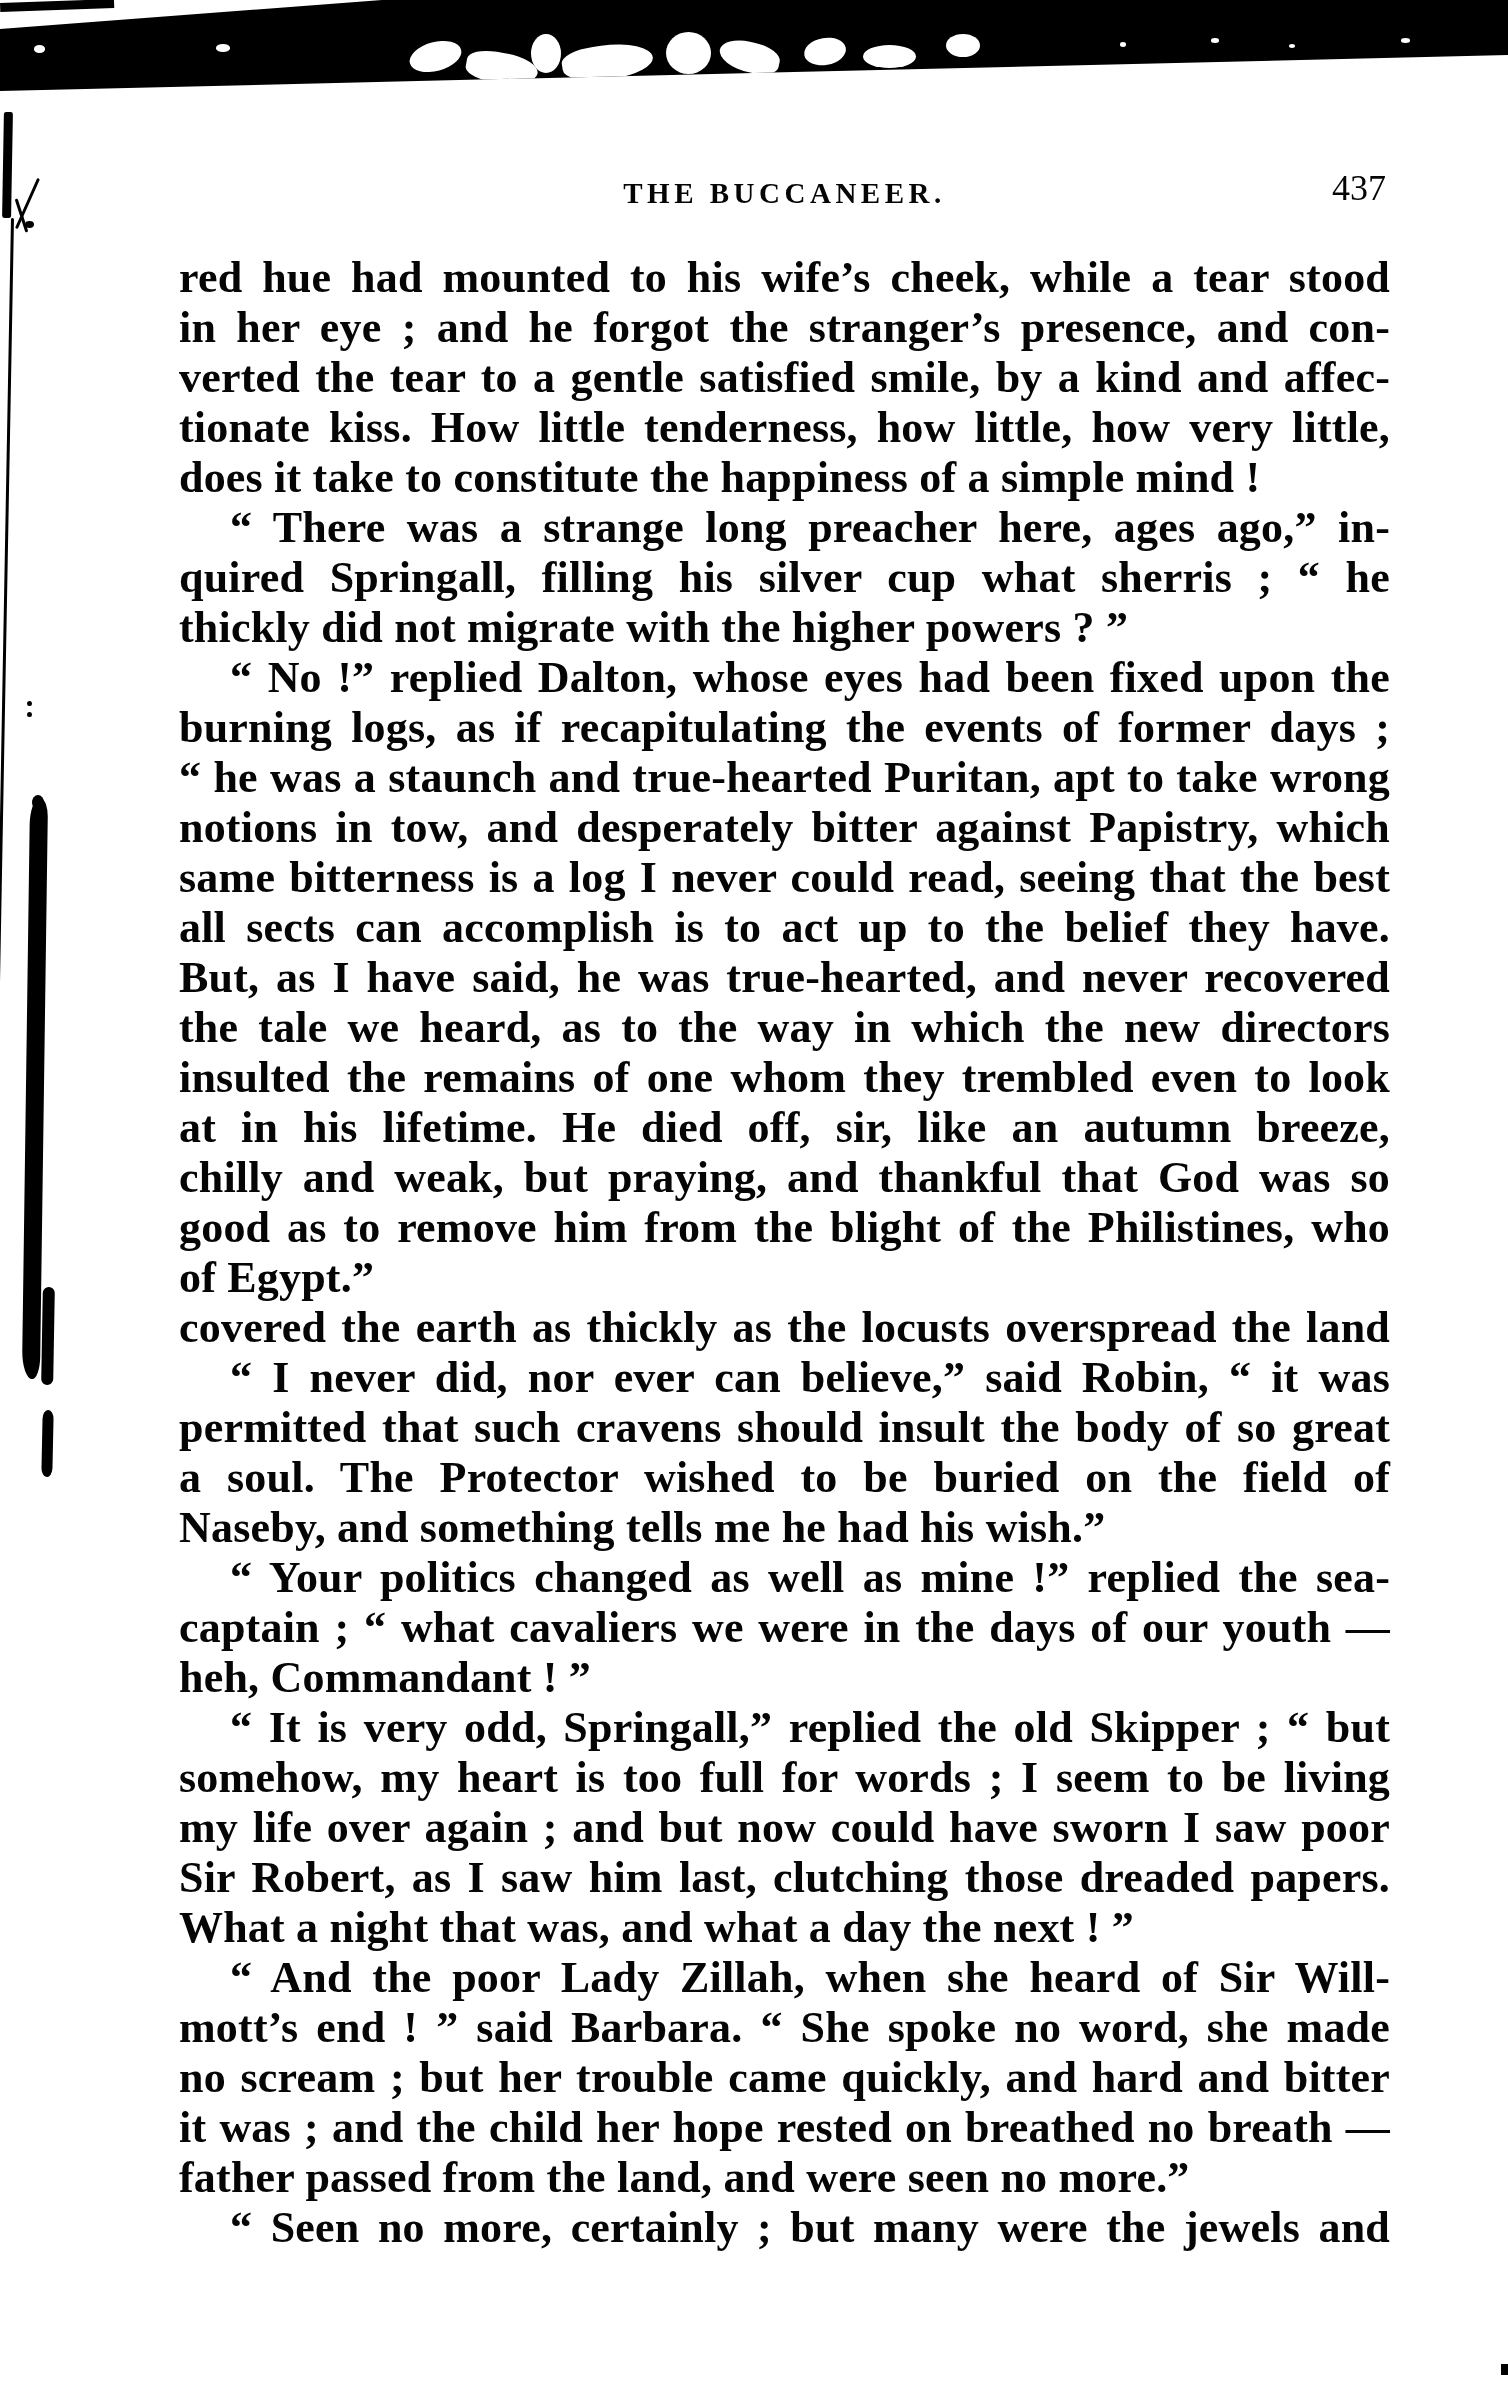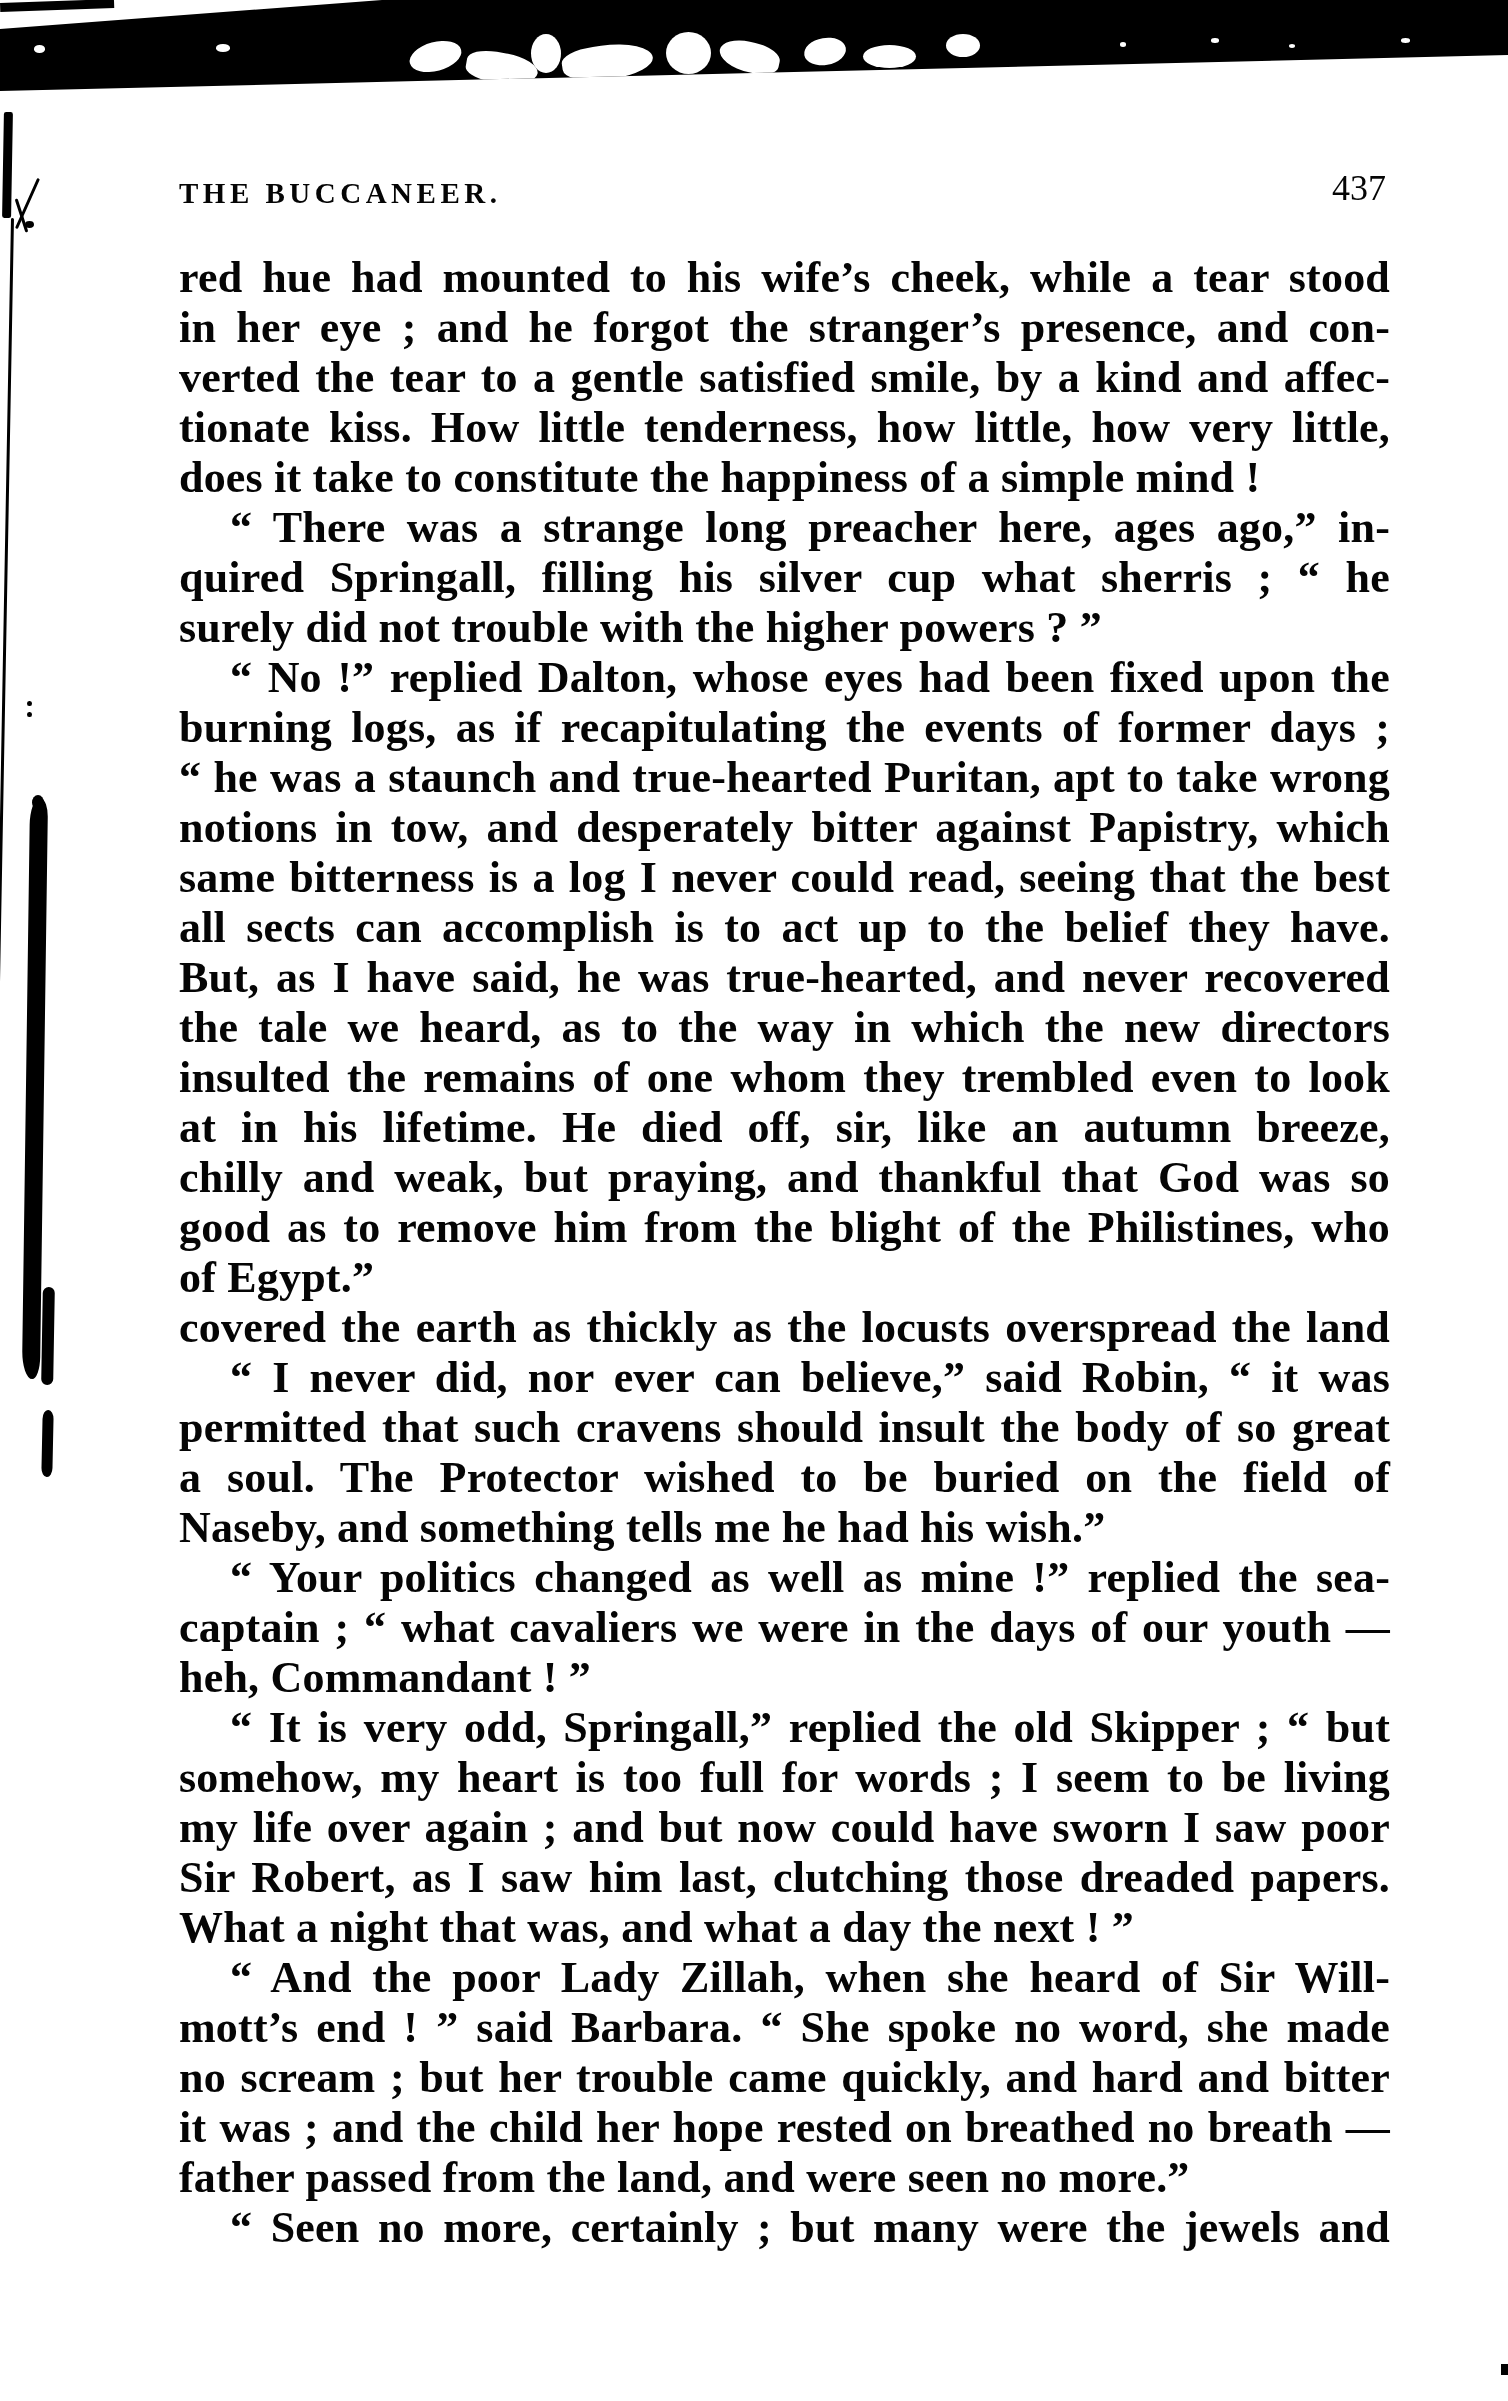--- a/index.html
+++ b/index.html
@@ -55,21 +55,21 @@
   .ink-dot-2   { left: 27px; top: 712px;  width: 4.5px;  height: 5.3px; border-radius: 50%; }
   .blob-large  { left: 30px; top: 799px; width: 18px; height: 580px; border-radius: 10.6px 7.6px 9px 12px / 30px 21px 26px 33px; transform: rotate(0.8deg); transform-origin: top left; }
   .blob-large-cap { left: 32px; top: 795px; width: 12px; height: 15px; border-radius: 50%; }
   .blob-large-tail{ left: 42px; top: 1287px; width: 12px; height: 98px; border-radius: 6px; transform: rotate(1deg); }
   .blob-small  { left: 42px; top: 1410px; width: 10.6px; height: 67px; border-radius: 5.3px / 9px; transform: rotate(1.2deg); }
   .right-tick  { left: 1501px; top: 2364px; width: 6.8px; height: 11.4px; }
 
   
   .running-head {
     position: absolute; left: 179px; top: 179px; width: 1211px;
-    text-align: left;
+    text-align: center;
     font-size: 29px; font-weight: bold; letter-spacing: 4.5px;
     line-height: 29px; white-space: nowrap;
   }
   .page-number {
     position: absolute; right: 123px; top: 162px;
     font-size: 36px; font-weight: normal; line-height: 53px;
   }
 
   
   .body-text {
@@ -126,21 +126,21 @@
   <div class="page-number">437</div>
 
   <div class="body-text">
       <div class="line">red hue had mounted to his wife’s cheek, while a tear stood</div>
       <div class="line">in her eye ; and he forgot the stranger’s presence, and con-</div>
       <div class="line">verted the tear to a gentle satisfied smile, by a kind and affec-</div>
       <div class="line">tionate kiss. How little tenderness, how little, how very little,</div>
       <div class="line par-end">does it take to constitute the happiness of a simple mind !</div>
       <div class="line indent">“ There was a strange long preacher here, ages ago,” in-</div>
       <div class="line">quired Springall, filling his silver cup what sherris ; “ he</div>
-      <div class="line par-end">surely did not trouble with the higher powers ? ”</div>
+      <div class="line par-end">thickly did not migrate with the higher powers ? ”</div>
       <div class="line indent">“ No !” replied Dalton, whose eyes had been fixed upon the</div>
       <div class="line">burning logs, as if recapitulating the events of former days ;</div>
       <div class="line">“ he was a staunch and true-hearted Puritan, apt to take wrong</div>
       <div class="line">notions in tow, and desperately bitter against Papistry, which</div>
       <div class="line">same bitterness is a log I never could read, seeing that the best</div>
       <div class="line">all sects can accomplish is to act up to the belief they have.</div>
       <div class="line">But, as I have said, he was true-hearted, and never recovered</div>
       <div class="line">the tale we heard, as to the way in which the new directors</div>
       <div class="line">insulted the remains of one whom they trembled even to look</div>
       <div class="line">at in his lifetime. He died off, sir, like an autumn breeze,</div>

